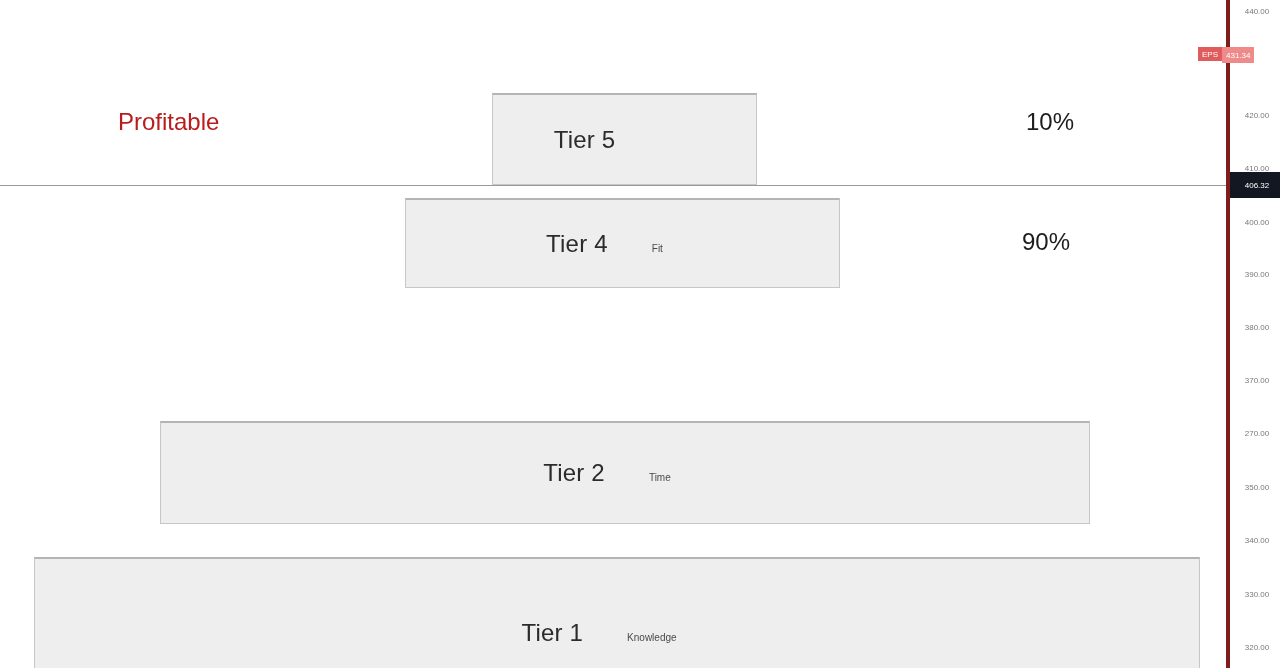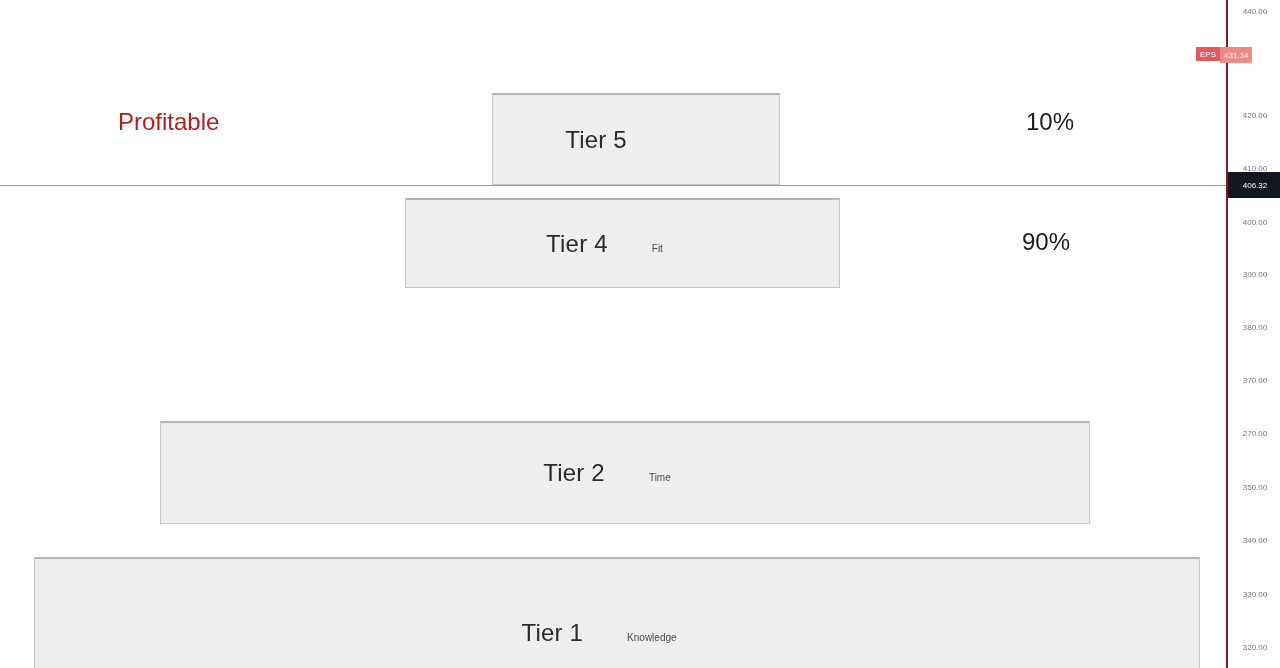--- a/index.html
+++ b/index.html
@@ -39,21 +39,21 @@
   }
   .tier-label {
     font-size:24px; color:#2b2b2b; letter-spacing:0.2px;
     font-family:"Liberation Sans", sans-serif;
   }
   .tier-sub {
     font-size:10px; color:#4a4a4a; margin-left:44px;
     font-family:"Liberation Sans", sans-serif;
   }
 
-  #tier-5 { left:492px; top:93px;  width:288px; height:92px; }
+  #tier-5 { left:492px; top:93px;  width:265px; height:92px; }
   #tier-4 { left:405px; top:187px; width:435px; height:90px;margin-top:11px; }
   #tier-3 { left:272px; top:299px; width:704px; height:120px; }
   #tier-2 { left:160px; top:421px; width:930px; height:103px; }
   #tier-1 { left:34px;  top:557px; width:1166px;height:150px; }
 
   
   .side-note {
     position:absolute; font-size:24px; color:#b91c1c;
     font-family:"Liberation Sans", sans-serif; white-space:nowrap;
   }
@@ -64,21 +64,21 @@
   .pct-note {
     position:absolute; font-size:24px; color:#1d1d1d;
     font-family:"Liberation Sans", sans-serif; white-space:nowrap;
   }
   #pct-top    { left:1026px; top:108px; }
   #pct-bottom { left:1022px; top:228px; }
 
   
   #price-axis {
     position:absolute; right:0; top:0; width:54px; height:668px;
-    background:#ffffff; border-left:2px solid #7f1d1d;
+    background:#ffffff; border-left:4px solid #7f1d1d;
   }
   .axis-tick {
     position:absolute; left:0; width:54px;
     font-size:8px; color:#787878; text-align:center;
     font-family:"Liberation Sans", sans-serif;
     transform:translateY(-50%);
   }
 
   
   #price-tag {

